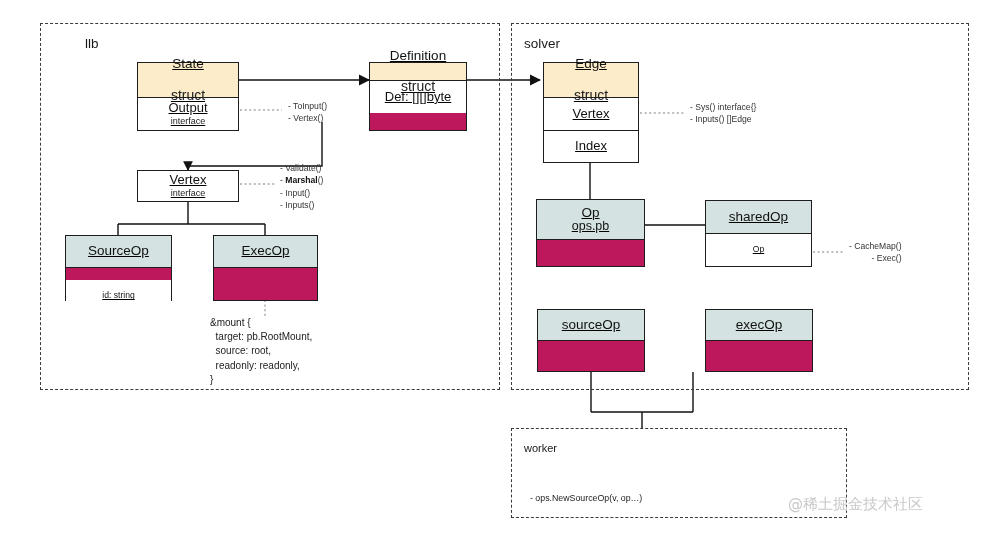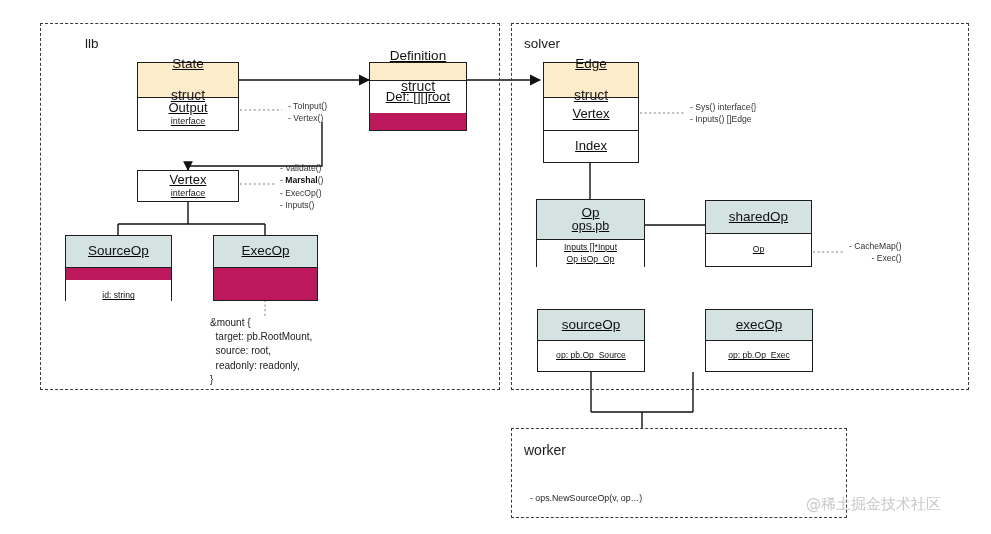--- a/index.html
+++ b/index.html
@@ -93,40 +93,40 @@
     <path d="M591,372 L591,412 M693,372 L693,412 M591,412 L693,412 M642,412 L642,428" stroke="#111" stroke-width="1.4" fill="none"></path>
   </svg>
 
   <div class="group" style="left:40px;top:23px;width:458px;height:365px;"></div>
   <div class="group-label" style="left:53px;top:36px;padding-left:32px;">llb</div>
 
   <div class="group" style="left:511px;top:23px;width:456px;height:365px;"></div>
   <div class="group-label" style="left:524px;top:36px;">solver</div>
 
   <div class="group" style="left:511px;top:428px;width:334px;height:88px;"></div>
-  <div class="group-label" style="left:524px;top:442px;font-size:14px;">worker</div>
+  <div class="group-label" style="left:524px;top:442px;font-size:11px;">worker</div>
 
   <div class="node" style="left:137px;top:62px;width:102px;height:69px;">
     <div class="hdr yellow" style="height:35px;">
       <div class="t1">State</div>
       <div class="t2">struct</div>
     </div>
     <div class="sect" style="height:32px;">
       <div class="s1">Output</div>
       <div class="s2">interface</div>
     </div>
   </div>
 
   <div class="node" style="left:369px;top:62px;width:98px;height:69px;">
     <div class="hdr yellow" style="height:18px;">
       <div class="t1">Definition</div>
       <div class="t2">struct</div>
     </div>
     <div class="sect" style="height:32px;">
-      <div class="s1">Def: [][]root</div>
+      <div class="s1">Def: [][]byte</div>
     </div>
   </div>
 
   <div class="node" style="left:137px;top:170px;width:102px;height:32px;">
     <div class="sect" style="height:100%;">
       <div class="s1">Vertex</div>
       <div class="s2">interface</div>
     </div>
   </div>
 
@@ -156,62 +156,52 @@
     <div class="sect divtop" style="height:32px;">
       <div class="s1">Index</div>
     </div>
   </div>
 
   <div class="node" style="left:536px;top:199px;width:109px;height:68px;">
     <div class="hdr teal" style="height:40px;">
       <div class="t1">Op</div>
       <div class="t1" style="font-size:12.5px;">ops.pb</div>
     </div>
-    <div class="sect" style="height:27px;">
-      <div class="sm">Inputs []*Input</div>
-      <div class="sm">Op isOp_Op</div>
-    </div>
   </div>
 
   <div class="node" style="left:705px;top:200px;width:107px;height:67px;">
     <div class="hdr teal" style="height:33px;">
       <div class="t1">sharedOp</div>
     </div>
     <div class="sect" style="height:32px;">
       <div class="sm">Op</div>
     </div>
   </div>
 
   <div class="node" style="left:537px;top:309px;width:108px;height:63px;">
     <div class="hdr teal" style="height:31px;">
       <div class="t1">sourceOp</div>
     </div>
-    <div class="sect" style="height:30px;">
-      <div class="sm">op: pb.Op_Source</div>
-    </div>
   </div>
 
   <div class="node" style="left:705px;top:309px;width:108px;height:63px;">
     <div class="hdr teal" style="height:31px;">
       <div class="t1">execOp</div>
     </div>
-    <div class="sect" style="height:30px;">
-      <div class="sm">op: pb.Op_Exec</div>
-    </div>
   </div>
 
   <div class="anno" style="left:288px;top:100px;">
     <div>- ToInput()</div>
     <div>- Vertex()</div>
   </div>
 
   <div class="anno" style="left:280px;top:162px;">
     <div>- Validate()</div>
     <div>-&nbsp;<b>Marshal</b><span>()</span></div>
-    <div>- ExecOp()</div>
+    <div>- Input()</div>
     <div>- Inputs()</div>
   </div>
 
   <div class="codeblk" style="left:210px;top:316px;">&amp;mount {
   target: pb.RootMount,
   source: root,
   readonly: readonly,
 }</div>
 
   <div class="anno" style="left:690px;top:101px;">
@@ -222,15 +212,15 @@
   <div class="anno" style="left:849px;top:240px;text-align:right;">
     <div>- CacheMap()</div>
     <div>- Exec()</div>
   </div>
 
   <div class="worker-list" style="left:530px;top:465px;">
     <div>- ops.NewSourceOp(v, op…)</div>
     <div>- ops.NewExecOp(v, op, executor…)</div>
   </div>
 
-  <div class="watermark" style="left:806px;top:495px;">@稀土掘金技术社区</div>
+  <div class="watermark" style="left:788px;top:495px;">@稀土掘金技术社区</div>
 
 </div>
 
 </body></html>

